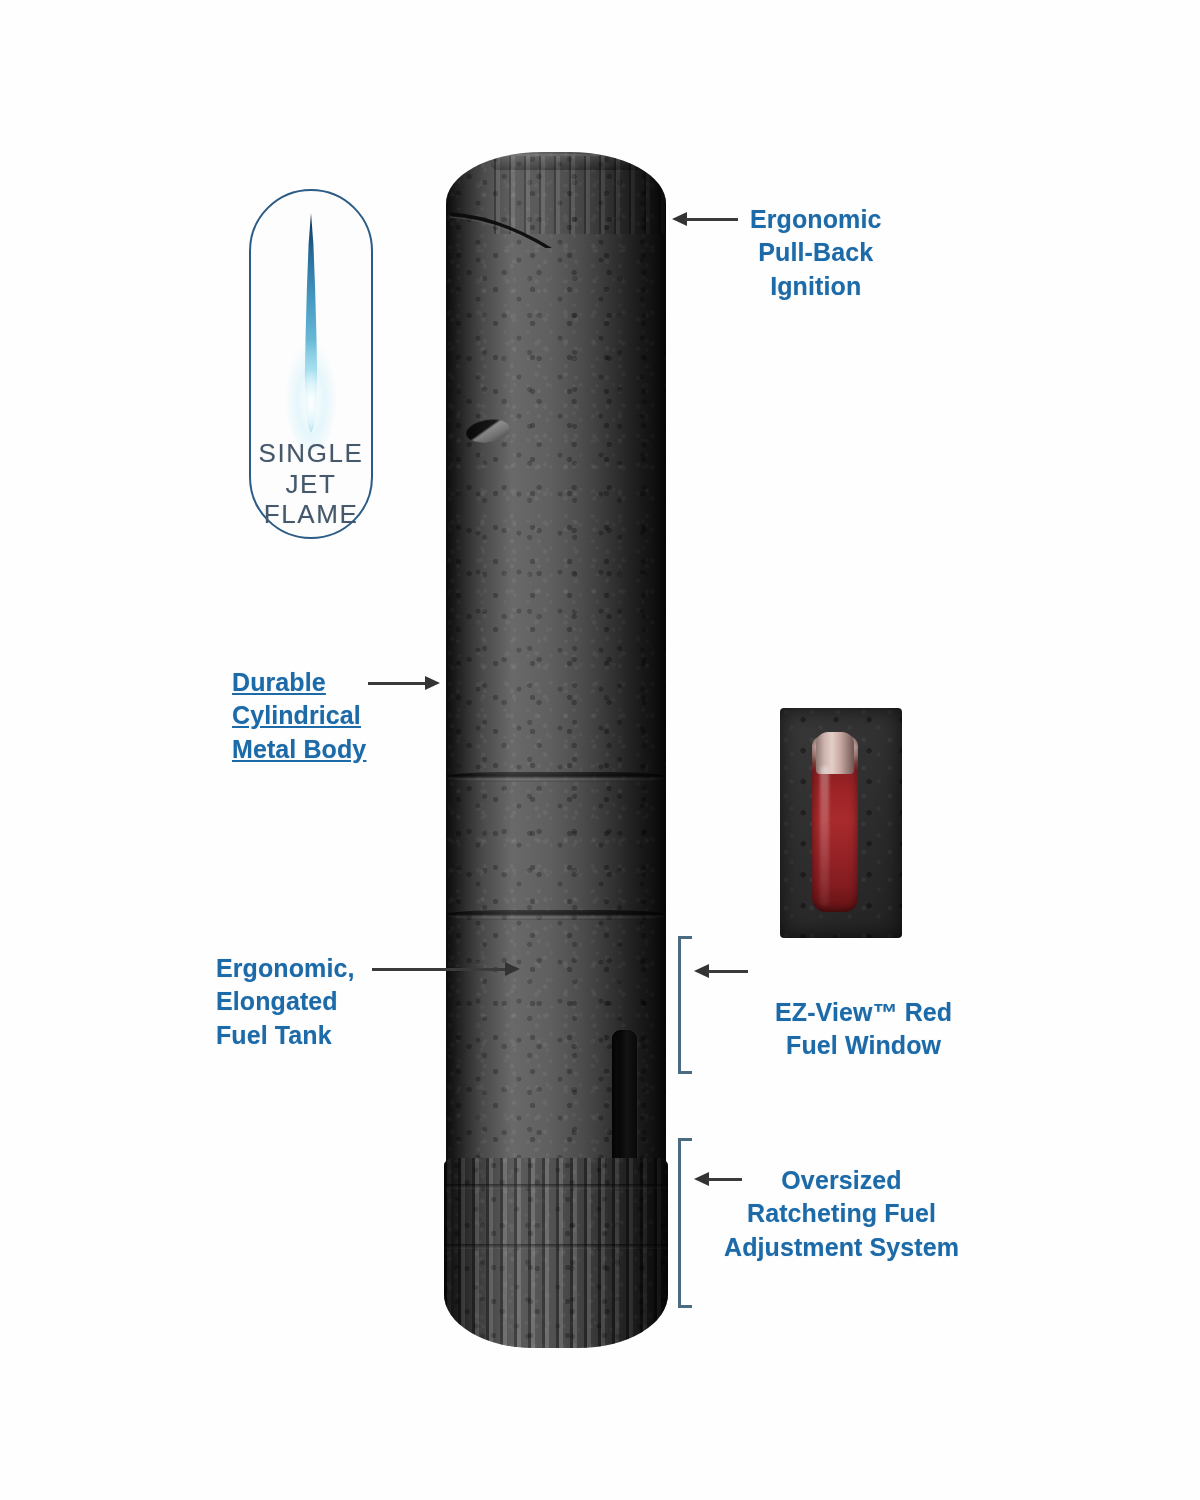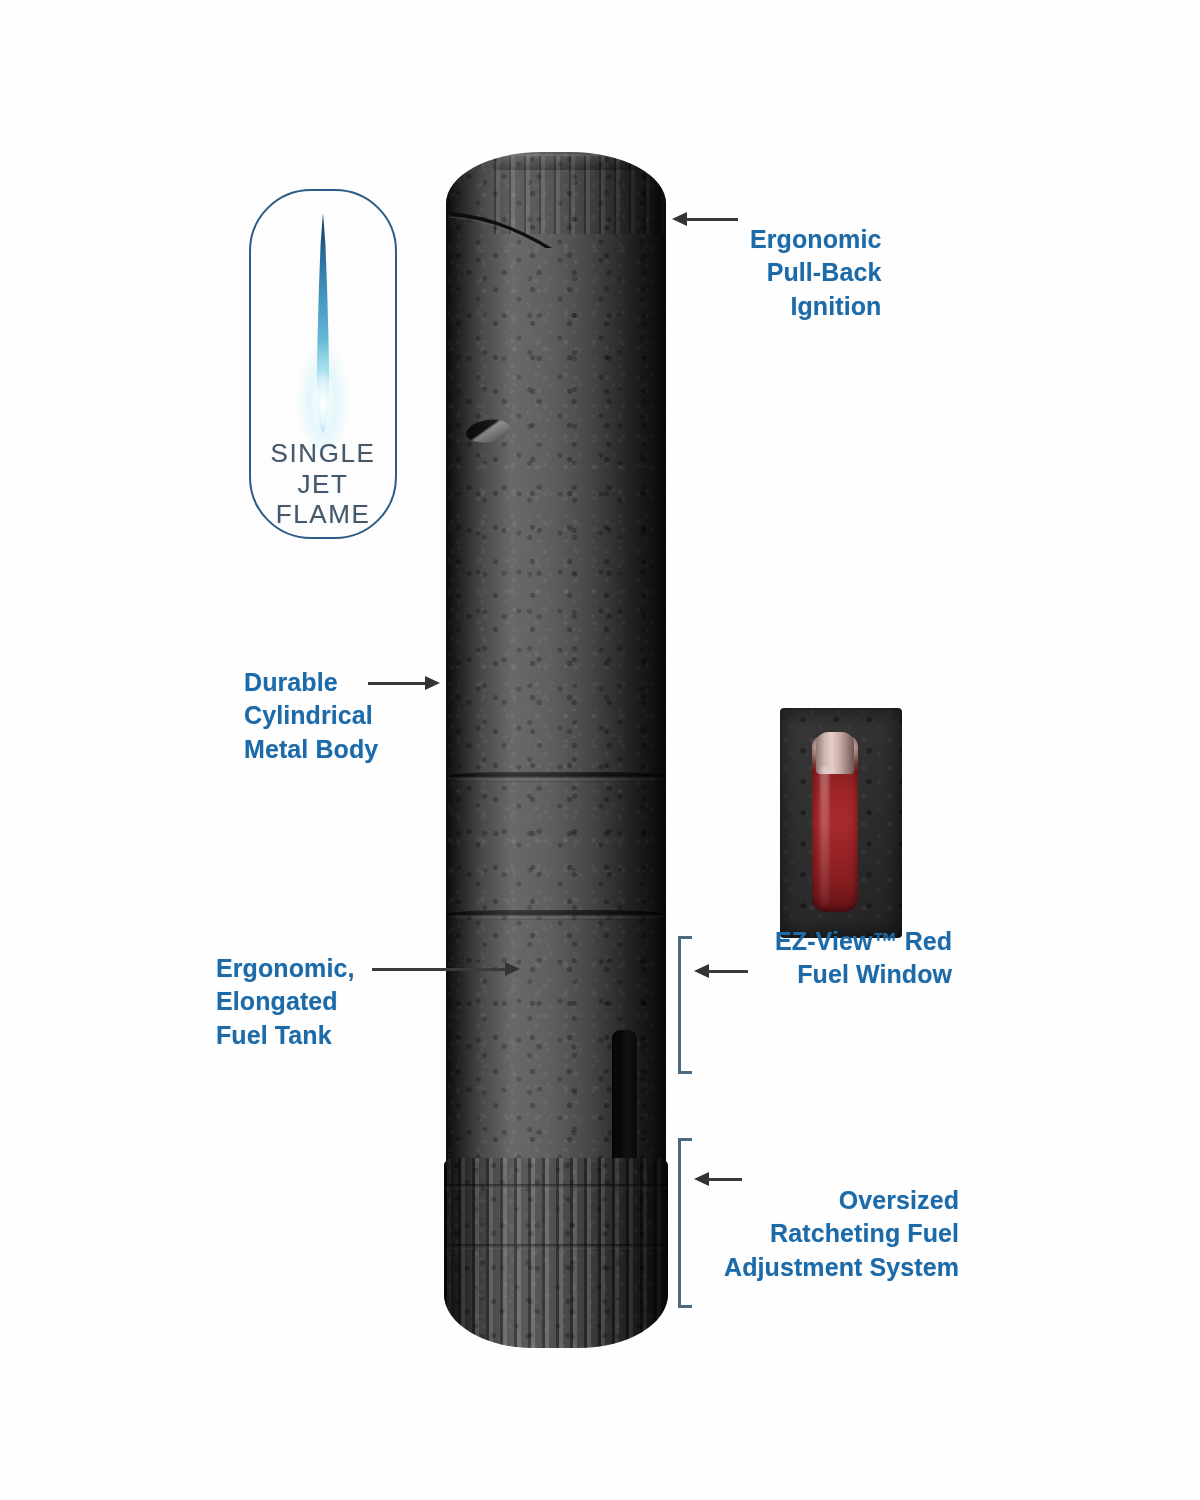--- a/index.html
+++ b/index.html
@@ -20,21 +20,21 @@
     position: absolute;
     font-family: "Liberation Sans", sans-serif;
     font-weight: bold;
     font-size: 25px;
     line-height: 1.33;
     color: #1d6aa8;
     letter-spacing: 0.1px;
     white-space: pre-line;
     text-shadow: 0 0 1px rgba(29,106,168,0.35);
   }
-  .callout.right { text-align: right; margin-top: 20px; }
+  .callout.right { text-align: center; }
   .callout.left  { text-align: left; }
 
   
   .arrow { position: absolute; height: 14px; }
   .arrow .shaft {
     position: absolute; top: 6px; height: 2.5px;
     background: #3a3a3a;
   }
   .arrow .head {
     position: absolute; top: 0px;
@@ -52,21 +52,21 @@
     position: absolute;
     border-left: 3px solid #4a6b80;
     border-top: 3px solid #4a6b80;
     border-bottom: 3px solid #4a6b80;
     width: 14px;
   }
 
   
   #badge {
     position: absolute;
-    left: 249px; top: 189px; width: 148px; height: 350px;
+    left: 249px; top: 189px; width: 124px; height: 350px;
     border: 2.5px solid #2c5c85;
     border-radius: 62px;
     background: #fdfdfd;
   }
   #flame {
     position: absolute; left: 50%; top: 22px;
     transform: translateX(-50%);
     width: 34px; height: 220px;
     border-radius: 50% 50% 50% 50% / 72% 72% 28% 28%;
     background:
@@ -305,38 +305,38 @@
       <div class="shaft"></div>
   </div>
   <div class="callout right" style="left:750px; top:203px;">Ergonomic
 Pull-Back
 Ignition</div>
 
   <div class="arrow to-right" style="left:368px; top:676px; width:72px;">
     <div class="shaft"></div>
       <div class="head"></div>
   </div>
-  <div class="callout left" style="left:244px; top:666px;">Durable
+  <div class="callout left" style="left:232px; top:666px;text-decoration:underline;">Durable
 Cylindrical
 Metal Body</div>
 
   <div class="arrow to-right" style="left:372px; top:962px; width:148px;">
     <div class="shaft"></div>
       <div class="head"></div>
   </div>
   <div class="callout left" style="left:216px; top:952px;">Ergonomic,
 Elongated
 Fuel Tank</div>
 
   <div class="bracket" style="left:678px; top:936px; height:138px;"></div>
   <div class="arrow to-left" style="left:694px; top:964px; width:54px;">
     <div class="head"></div>
       <div class="shaft"></div>
   </div>
-  <div class="callout right" style="left:775px; top:905px;">EZ-View™ Red
+  <div class="callout right" style="left:775px; top:996px;">EZ-View™ Red
 Fuel Window</div>
 
   <div class="bracket" style="left:678px; top:1138px; height:170px;"></div>
   <div class="arrow to-left" style="left:694px; top:1172px; width:48px;">
     <div class="head"></div>
       <div class="shaft"></div>
   </div>
   <div class="callout right" style="left:724px; top:1164px;">Oversized
 Ratcheting Fuel
 Adjustment System</div>

